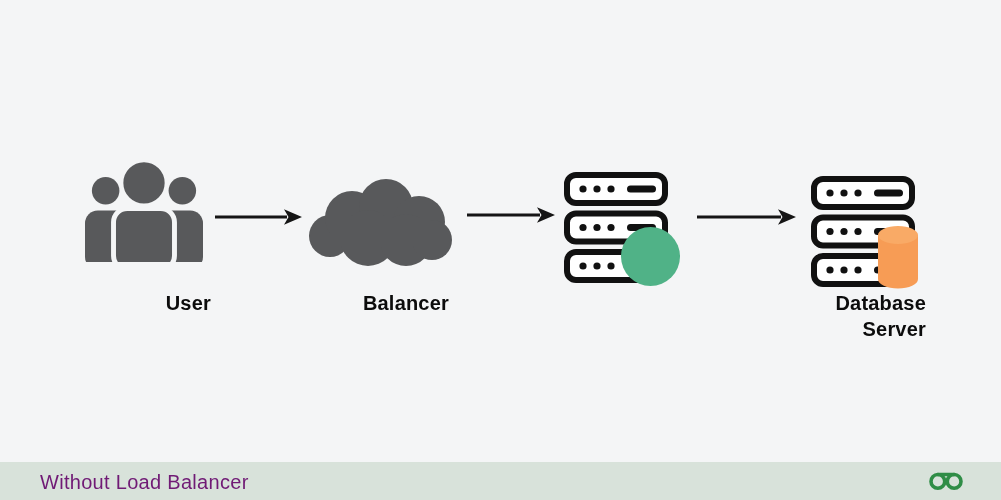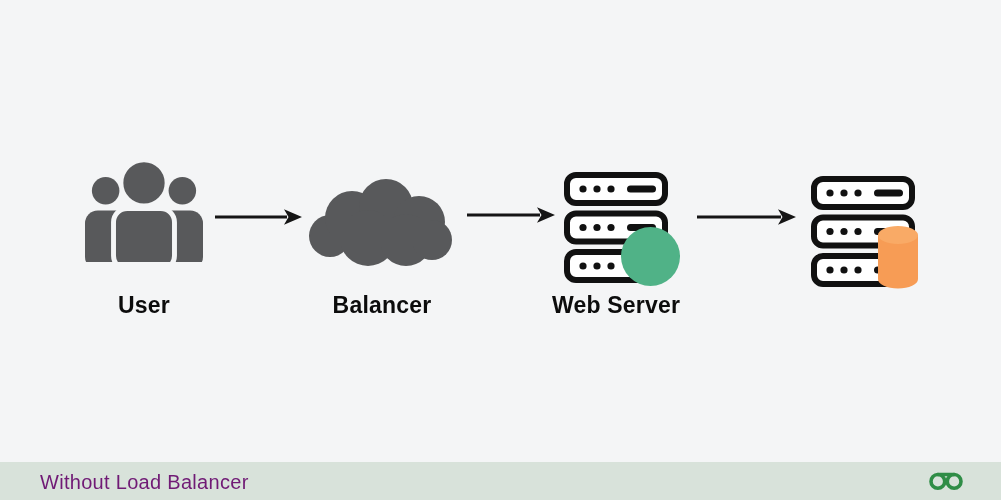--- a/index.html
+++ b/index.html
@@ -10,23 +10,23 @@
   }
   .canvas {
     position: relative;
     width: 1001px; height: 500px;
     background: #f4f5f6;
   }
   .abs { position: absolute; }
 
   .node-label {
     position: absolute;
-    text-align: center;
+    text-align: right;
     font-weight: 700;
-    font-size: 23px;
+    font-size: 20px;
     line-height: 1.28;
     color: #0c0c0c;
     letter-spacing: 0.2px;
   }
 
   .accent-circle {
     position: absolute;
     left: 621px; top: 227px;
     width: 59px; height: 59px;
     border-radius: 50%;
@@ -107,21 +107,20 @@
         <circle cx="33" cy="55.5" r="3.6"></circle>
         <circle cx="47" cy="55.5" r="3.6"></circle>
       <rect x="63" y="52" width="29" height="7" rx="3.5"></rect>
       <circle cx="19" cy="94" r="3.6"></circle>
         <circle cx="33" cy="94" r="3.6"></circle>
         <circle cx="47" cy="94" r="3.6"></circle>
       <rect x="63" y="90.5" width="29" height="7" rx="3.5"></rect>
     </g>
   </svg>
   <div class="accent-circle"></div>
-  <div class="node-label" style="left:546px; top:291px; width:140px;">Web Server</div>
 
   <svg class="abs" style="left:696px; top:206px;" width="100" height="22" viewBox="0 0 100 22">
     <line x1="1" y1="11" x2="85" y2="11" stroke="#151515" stroke-width="2.8"></line>
     <path d="M82 3.2 L100 11 L82 18.8 L86.5 11 Z" fill="#151515"></path>
   </svg>
 
   <svg class="abs" style="left:811px; top:176px;" width="104" height="111" viewBox="0 0 104 111">
     <g stroke="#111111" stroke-width="6">
       <rect x="3" y="3" width="98" height="28" rx="9" fill="#ffffff"></rect>
       <rect x="3" y="41.5" width="98" height="28" rx="9" fill="#ffffff"></rect>
@@ -139,20 +138,21 @@
       <circle cx="19" cy="94" r="3.6"></circle>
         <circle cx="33" cy="94" r="3.6"></circle>
         <circle cx="47" cy="94" r="3.6"></circle>
       <rect x="63" y="90.5" width="29" height="7" rx="3.5"></rect>
     </g>
   </svg>
   <svg class="abs" style="left:877px; top:225px;" width="42" height="65" viewBox="0 0 42 65">
     <path d="M1 10 V54 A20 9.5 0 0 0 41 54 V10 Z" fill="#f79c55"></path>
     <ellipse cx="21" cy="10" rx="20" ry="9" fill="#f9aa66"></ellipse>
   </svg>
+  <div class="node-label" style="left:796px; top:291px; width:130px;">Database Server</div>
 
   <div class="footer">
     <div class="footer-caption">Without Load Balancer</div>
     <svg class="footer-logo" width="36" height="24" viewBox="0 0 40 28">
       <g fill="none" stroke="#2f8d46" stroke-width="4.2" stroke-linecap="round">
         <circle cx="10.5" cy="14.5" r="8"></circle>
         <circle cx="29.5" cy="14.5" r="8"></circle>
         <line x1="10.5" y1="6.5" x2="29.5" y2="6.5"></line>
       </g>
     </svg>

